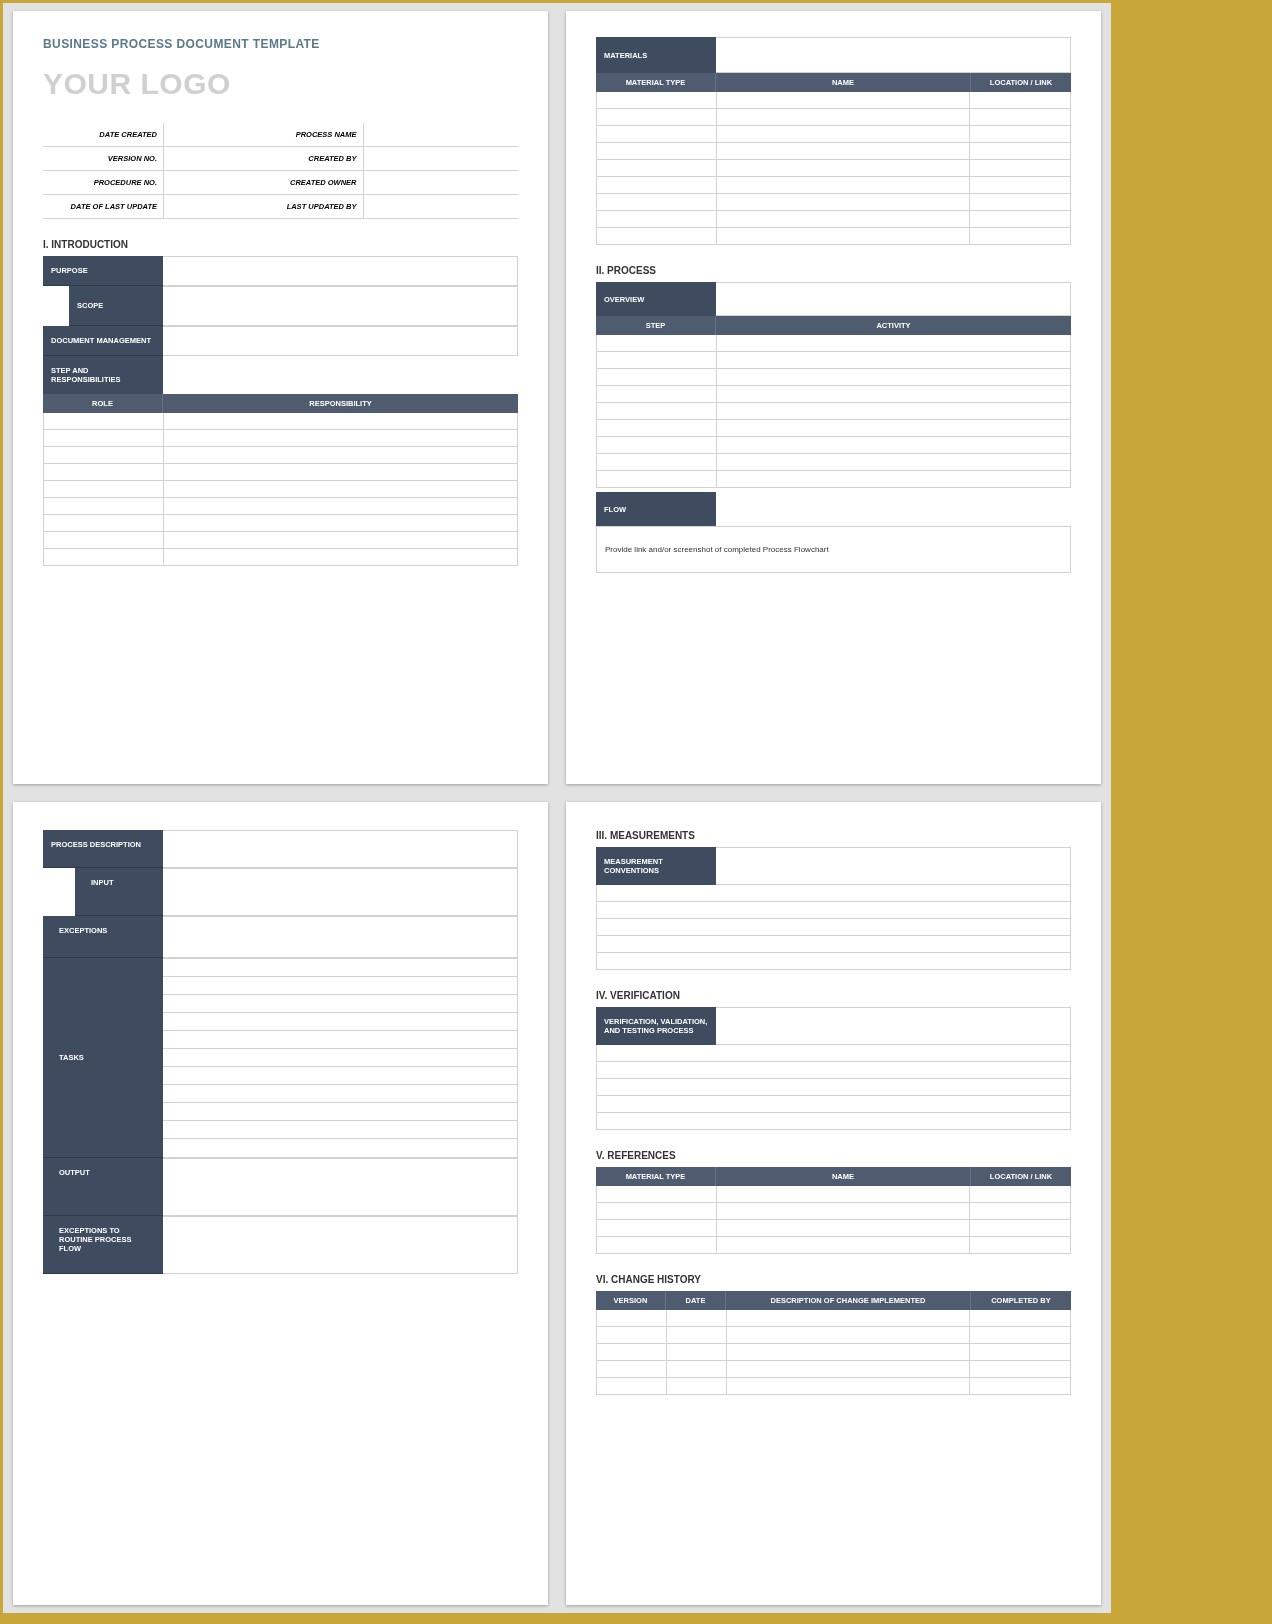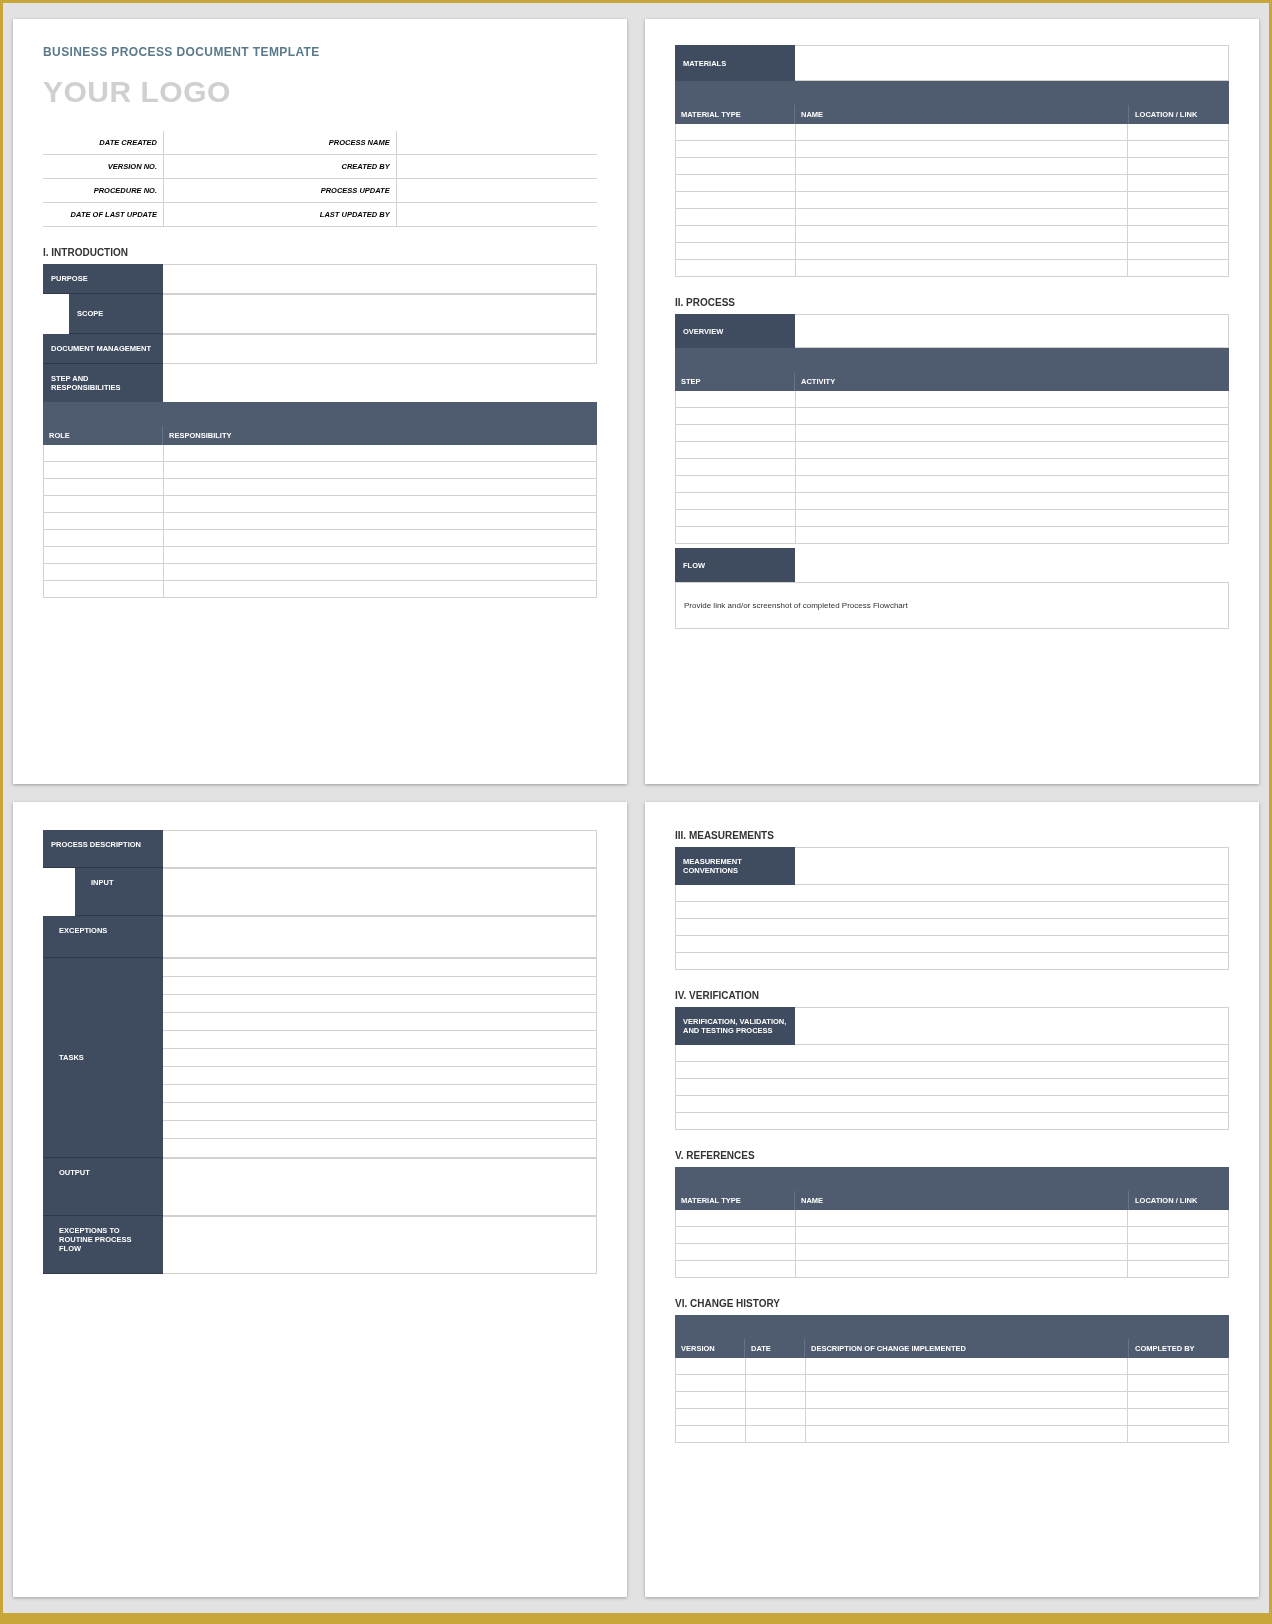--- a/index.html
+++ b/index.html
@@ -13,22 +13,22 @@
   }
   *{box-sizing:border-box;}
   body{
     margin:0;
     font-family:"Helvetica Neue",Arial,sans-serif;
     background:var(--gold);
     width:1272px;
   }
   .canvas{
     margin:3px;
-    padding:16px 10px;
-    width:1266px;
+    padding:8px 10px;
+    width:1108px;
     background:var(--page-grey);
     display:grid;
     grid-template-columns:1fr 1fr;
     grid-template-rows:auto auto;
     gap:18px;
     min-height:1610px;
   }
   .page{
     background:var(--white);
     box-shadow:0 1px 3px rgba(0,0,0,.3);
@@ -84,21 +84,21 @@
   .dark-row.tall > .lbl{min-height:40px;margin-left:26px;}
   .dark-row.noline > .lbl{border-bottom:0;}
   
   .hdr-bar{
     display:grid;
     background:var(--mid);
     color:#fff;
     font-size:7.5px;
     font-weight:600;
   }
-  .hdr-bar > div{padding:5px 6px;text-align:left;border-right:1px solid #657287;margin-top:24px;}
+  .hdr-bar > div{padding:5px 6px;text-align:center;border-right:1px solid #657287;}
   .hdr-bar > div:last-child{border-right:0;}
   
   .blank-rows{border-left:1px solid var(--hairline);border-right:1px solid var(--hairline);}
   .blank-rows .r{height:17px;border-bottom:1px solid var(--hairline);display:grid;}
   .blank-rows .r>div{border-right:1px solid var(--hairline);}
   .blank-rows .r>div:last-child{border-right:0;}
   
   .cols-1 .r{grid-template-columns:1fr;}
   .cols-2-lbl .r{grid-template-columns:120px 1fr;}
   .cols-3a{grid-template-columns:120px 1fr 100px;}
@@ -134,21 +134,21 @@
         </div>
       <div class="meta-pair">
           <div class="l">CREATED BY</div>
           <div class="v"></div>
         </div>
       <div class="meta-pair">
           <div class="l">PROCEDURE NO.</div>
           <div class="v"></div>
         </div>
       <div class="meta-pair">
-          <div class="l">PROCESS UPDATE</div>
+          <div class="l">CREATED OWNER</div>
           <div class="v"></div>
         </div>
       <div class="meta-pair">
           <div class="l">DATE OF LAST UPDATE</div>
           <div class="v"></div>
         </div>
       <div class="meta-pair">
           <div class="l">LAST UPDATED BY</div>
           <div class="v"></div>
         </div>

